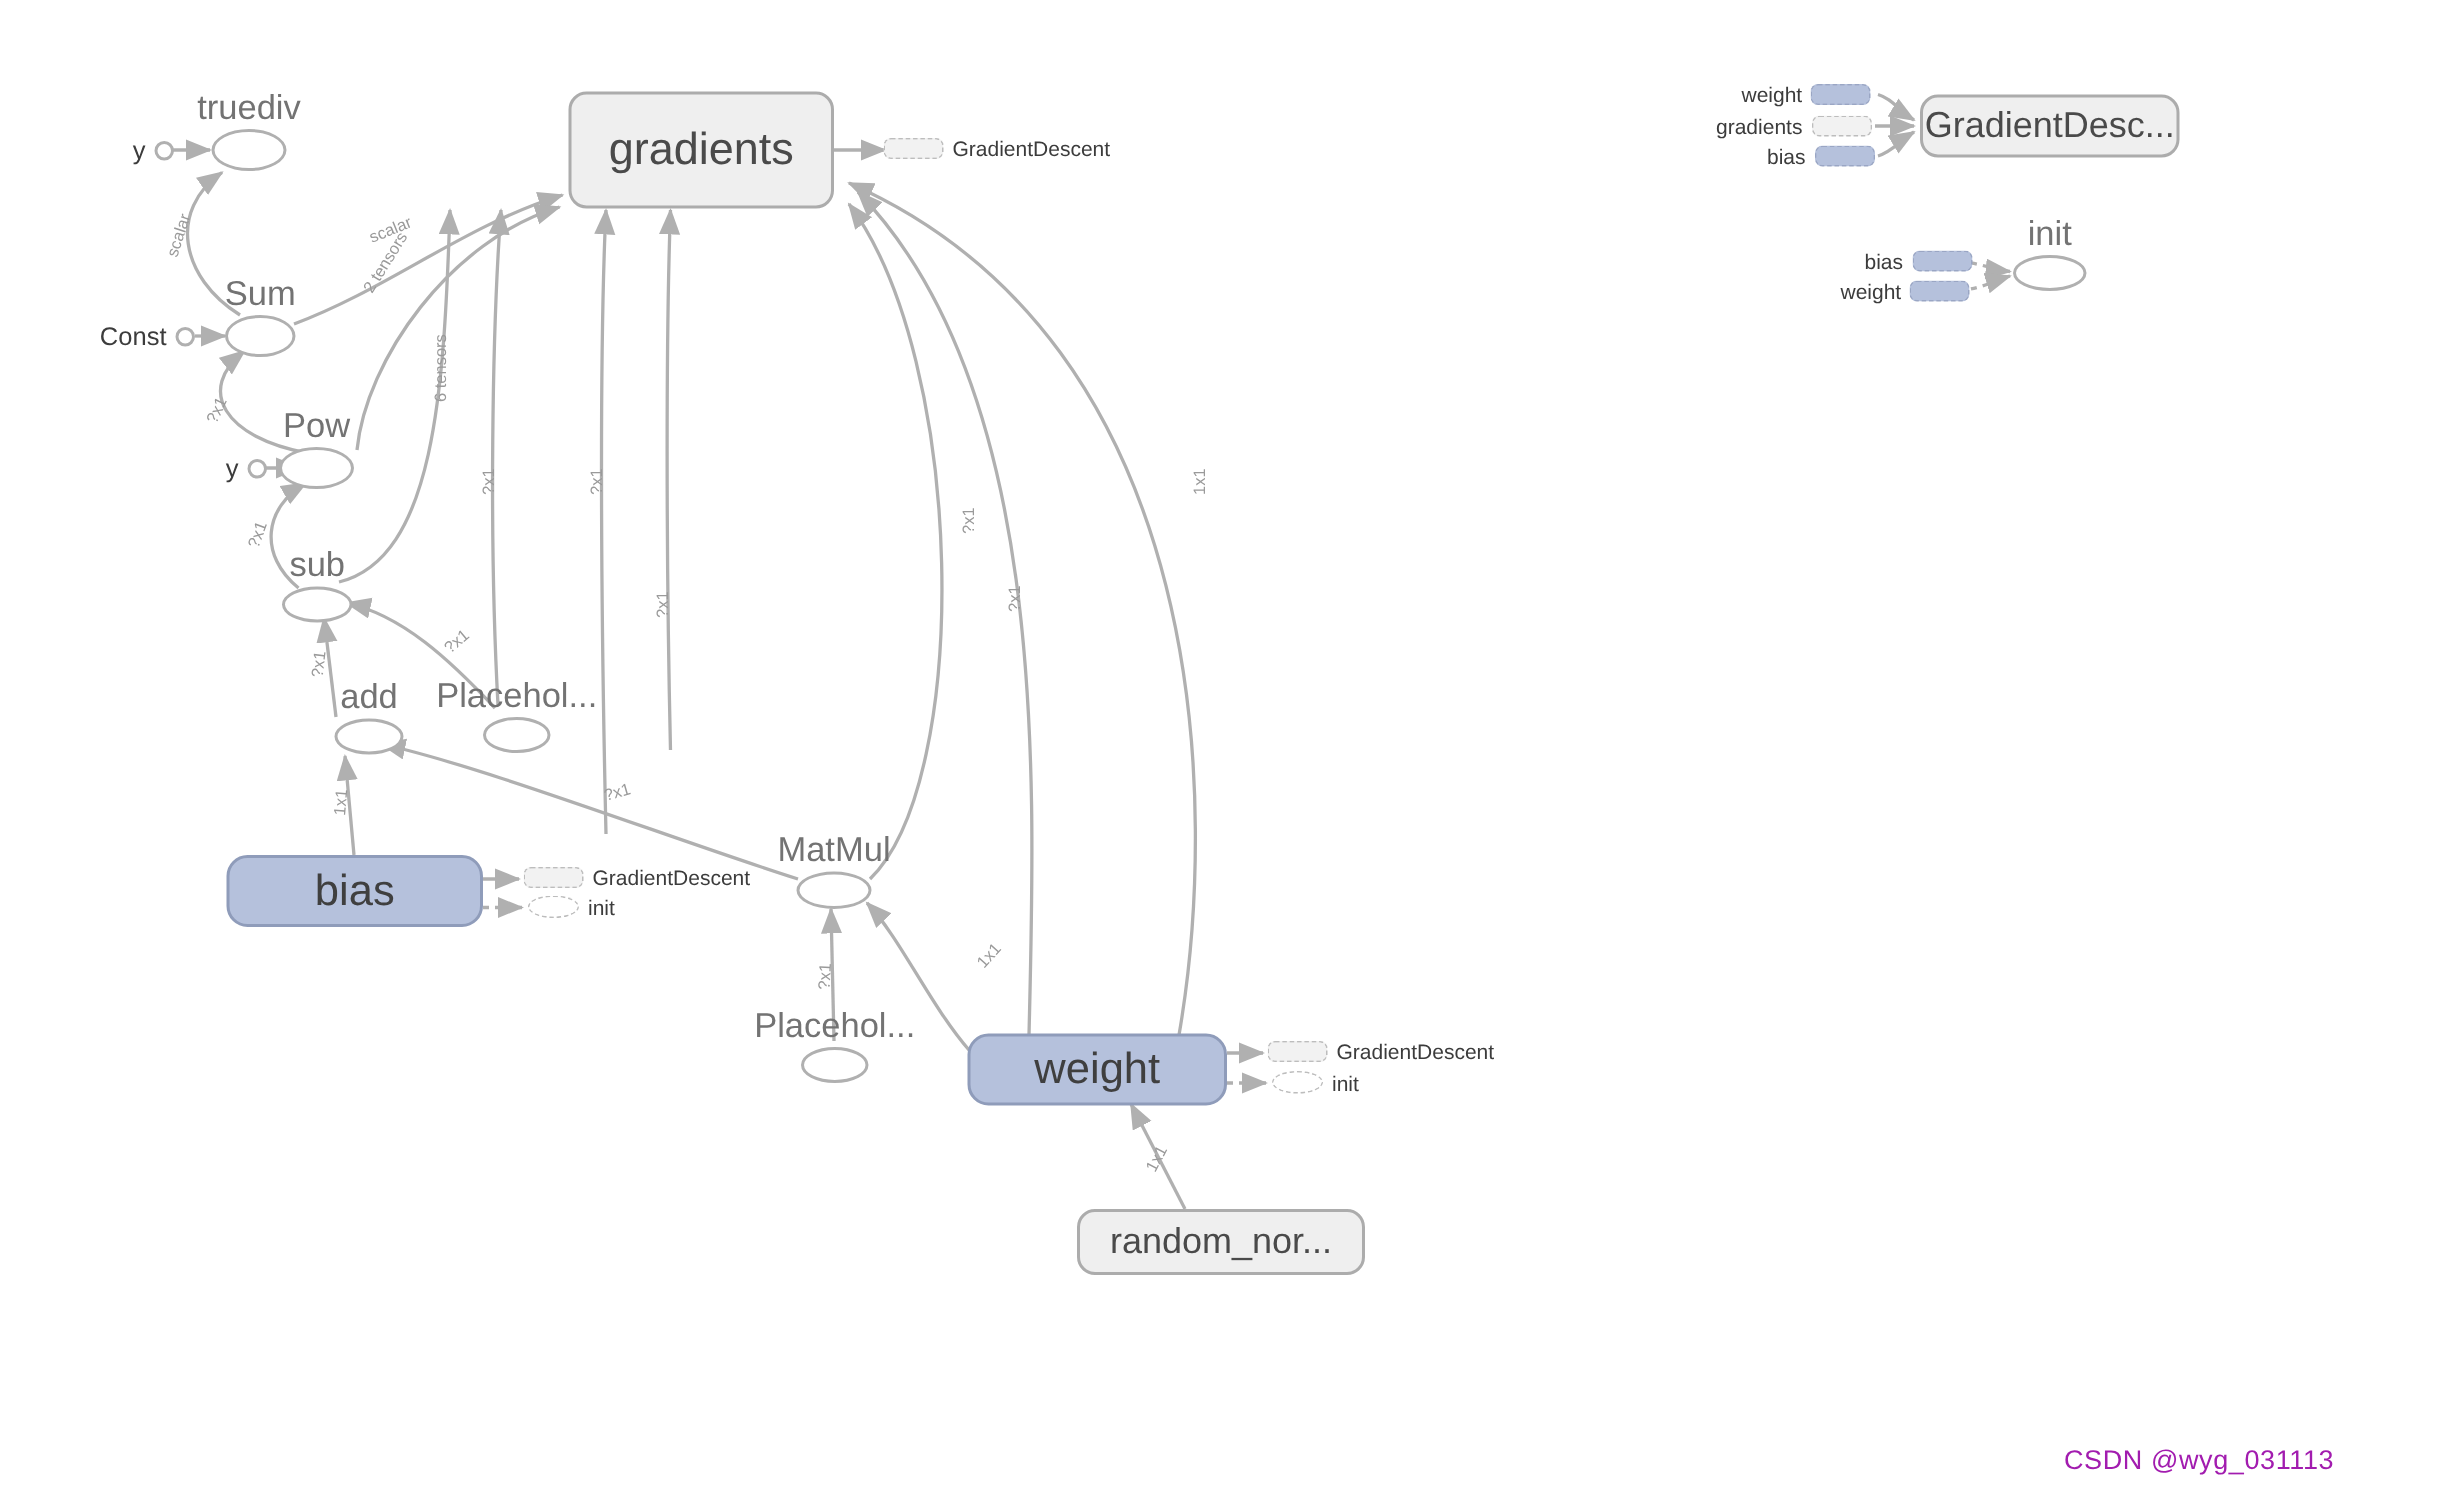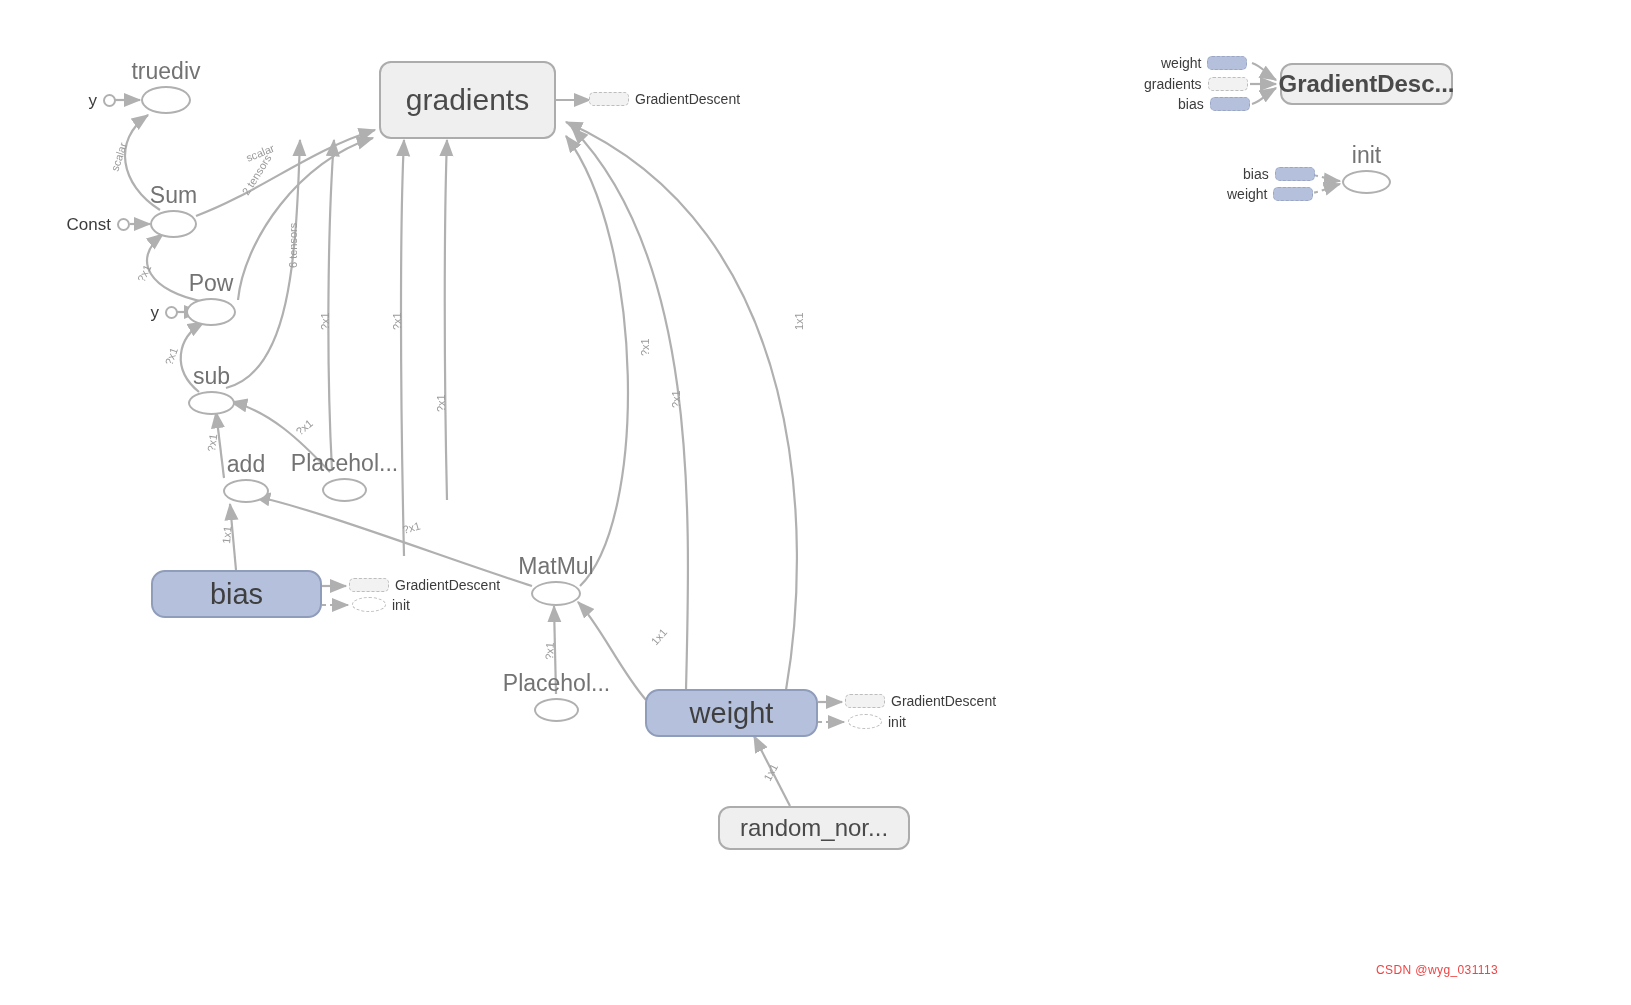--- a/index.html
+++ b/index.html
@@ -134,22 +134,22 @@
   .proxy-chip.ellipse {
     border-radius: 50%;
     background: #ffffff;
     border-color: #bdbdbd;
     width: 34px;
     height: 15px;
   }
   .proxy-text { line-height: 1; }
   .watermark {
     position: absolute;
-    font-size: 12px;
-    color: #ef4444;
+    font-size: 18px;
+    color: #a21caf;
     white-space: nowrap;
     letter-spacing: 0.4px;
   }
 </style>
 </head>
 <body>
 
 <div id="graph-canvas">
 
   <svg class="edge-layer" viewBox="0 0 1631 1005">
@@ -307,21 +307,21 @@
   </div>
 
   <div class="node var-node" style="left:645px; top:689px; width:173px; height:48px;">
     <span>weight</span>
   </div>
 
   <div class="node group-node mid-title" style="left:718px; top:806px; width:192px; height:44px;">
     <span>random_nor...</span>
   </div>
 
-  <div class="node group-node mid-title" style="left:1280px; top:63px; width:173px; height:42px;font-weight:bold;">
+  <div class="node group-node mid-title" style="left:1280px; top:63px; width:173px; height:42px;">
     <span>GradientDesc...</span>
   </div>
 
   <div class="node op-node" style="left:1342px; top:170px; width:49px; height:24px;">
     <div class="op-ellipse"></div>
     <div class="op-label">init</div>
   </div>
 
   <div class="proxy" style="left:589px; top:92px;">
     <div class="proxy-chip plain"></div>

